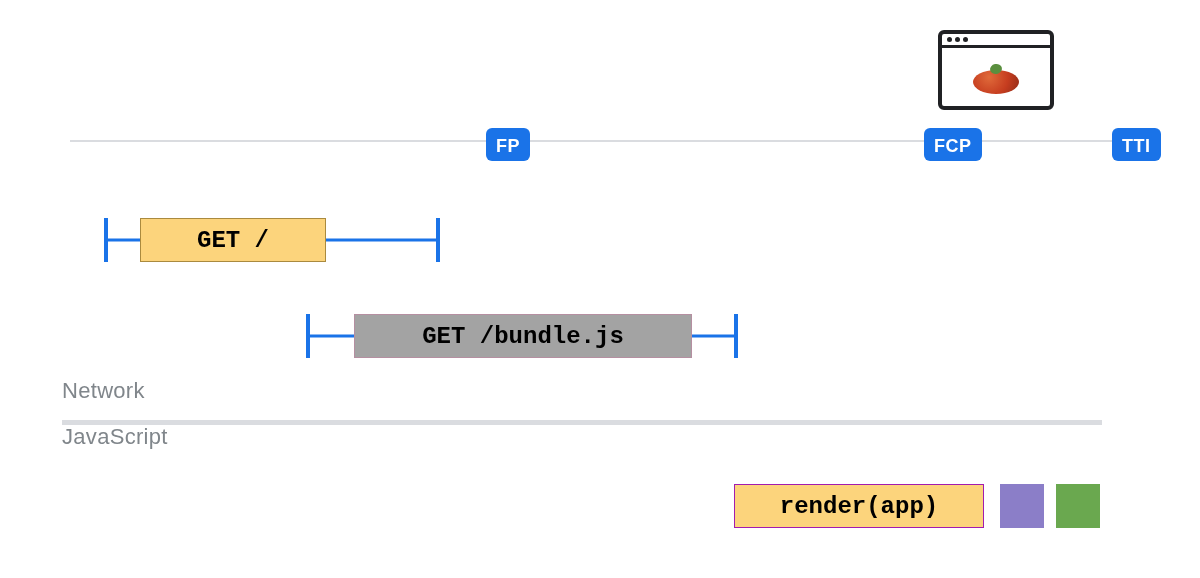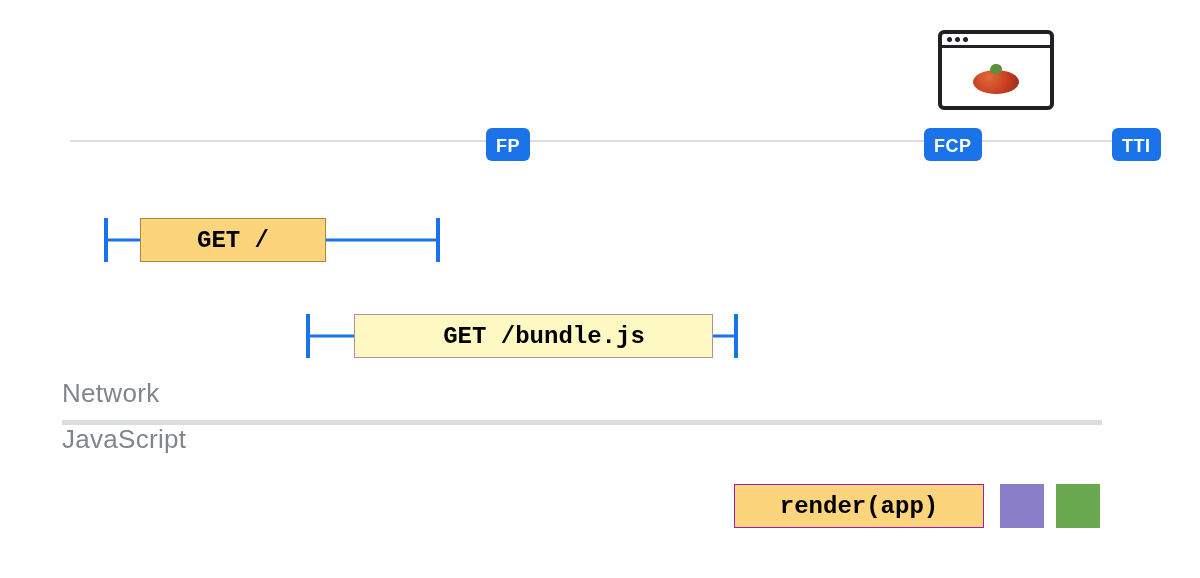--- a/index.html
+++ b/index.html
@@ -93,30 +93,29 @@
     top:0;bottom:0;
     background:#fcd47c;
     border:1px solid #aa8a3e;
     display:flex;align-items:center;justify-content:center;
     font-family:"Courier New",Courier,monospace;
     font-weight:700;
     font-size:24px;
     color:#000;
   }
   .ibar.pink .box{
-    background:#fef9c3;
+    background:#a3a3a3;
     border:1px solid #b58fa1;
-    padding-left:21px;
   }
 
   
   .section-label{
     position:absolute;
     left:62px;
-    font-size:26px;
+    font-size:22px;
     color:#80868b;
     font-weight:400;
     letter-spacing:0.3px;
   }
   .divider{
     position:absolute;
     left:62px;
     width:1040px;
     height:5px;
     background:#dadce0;

